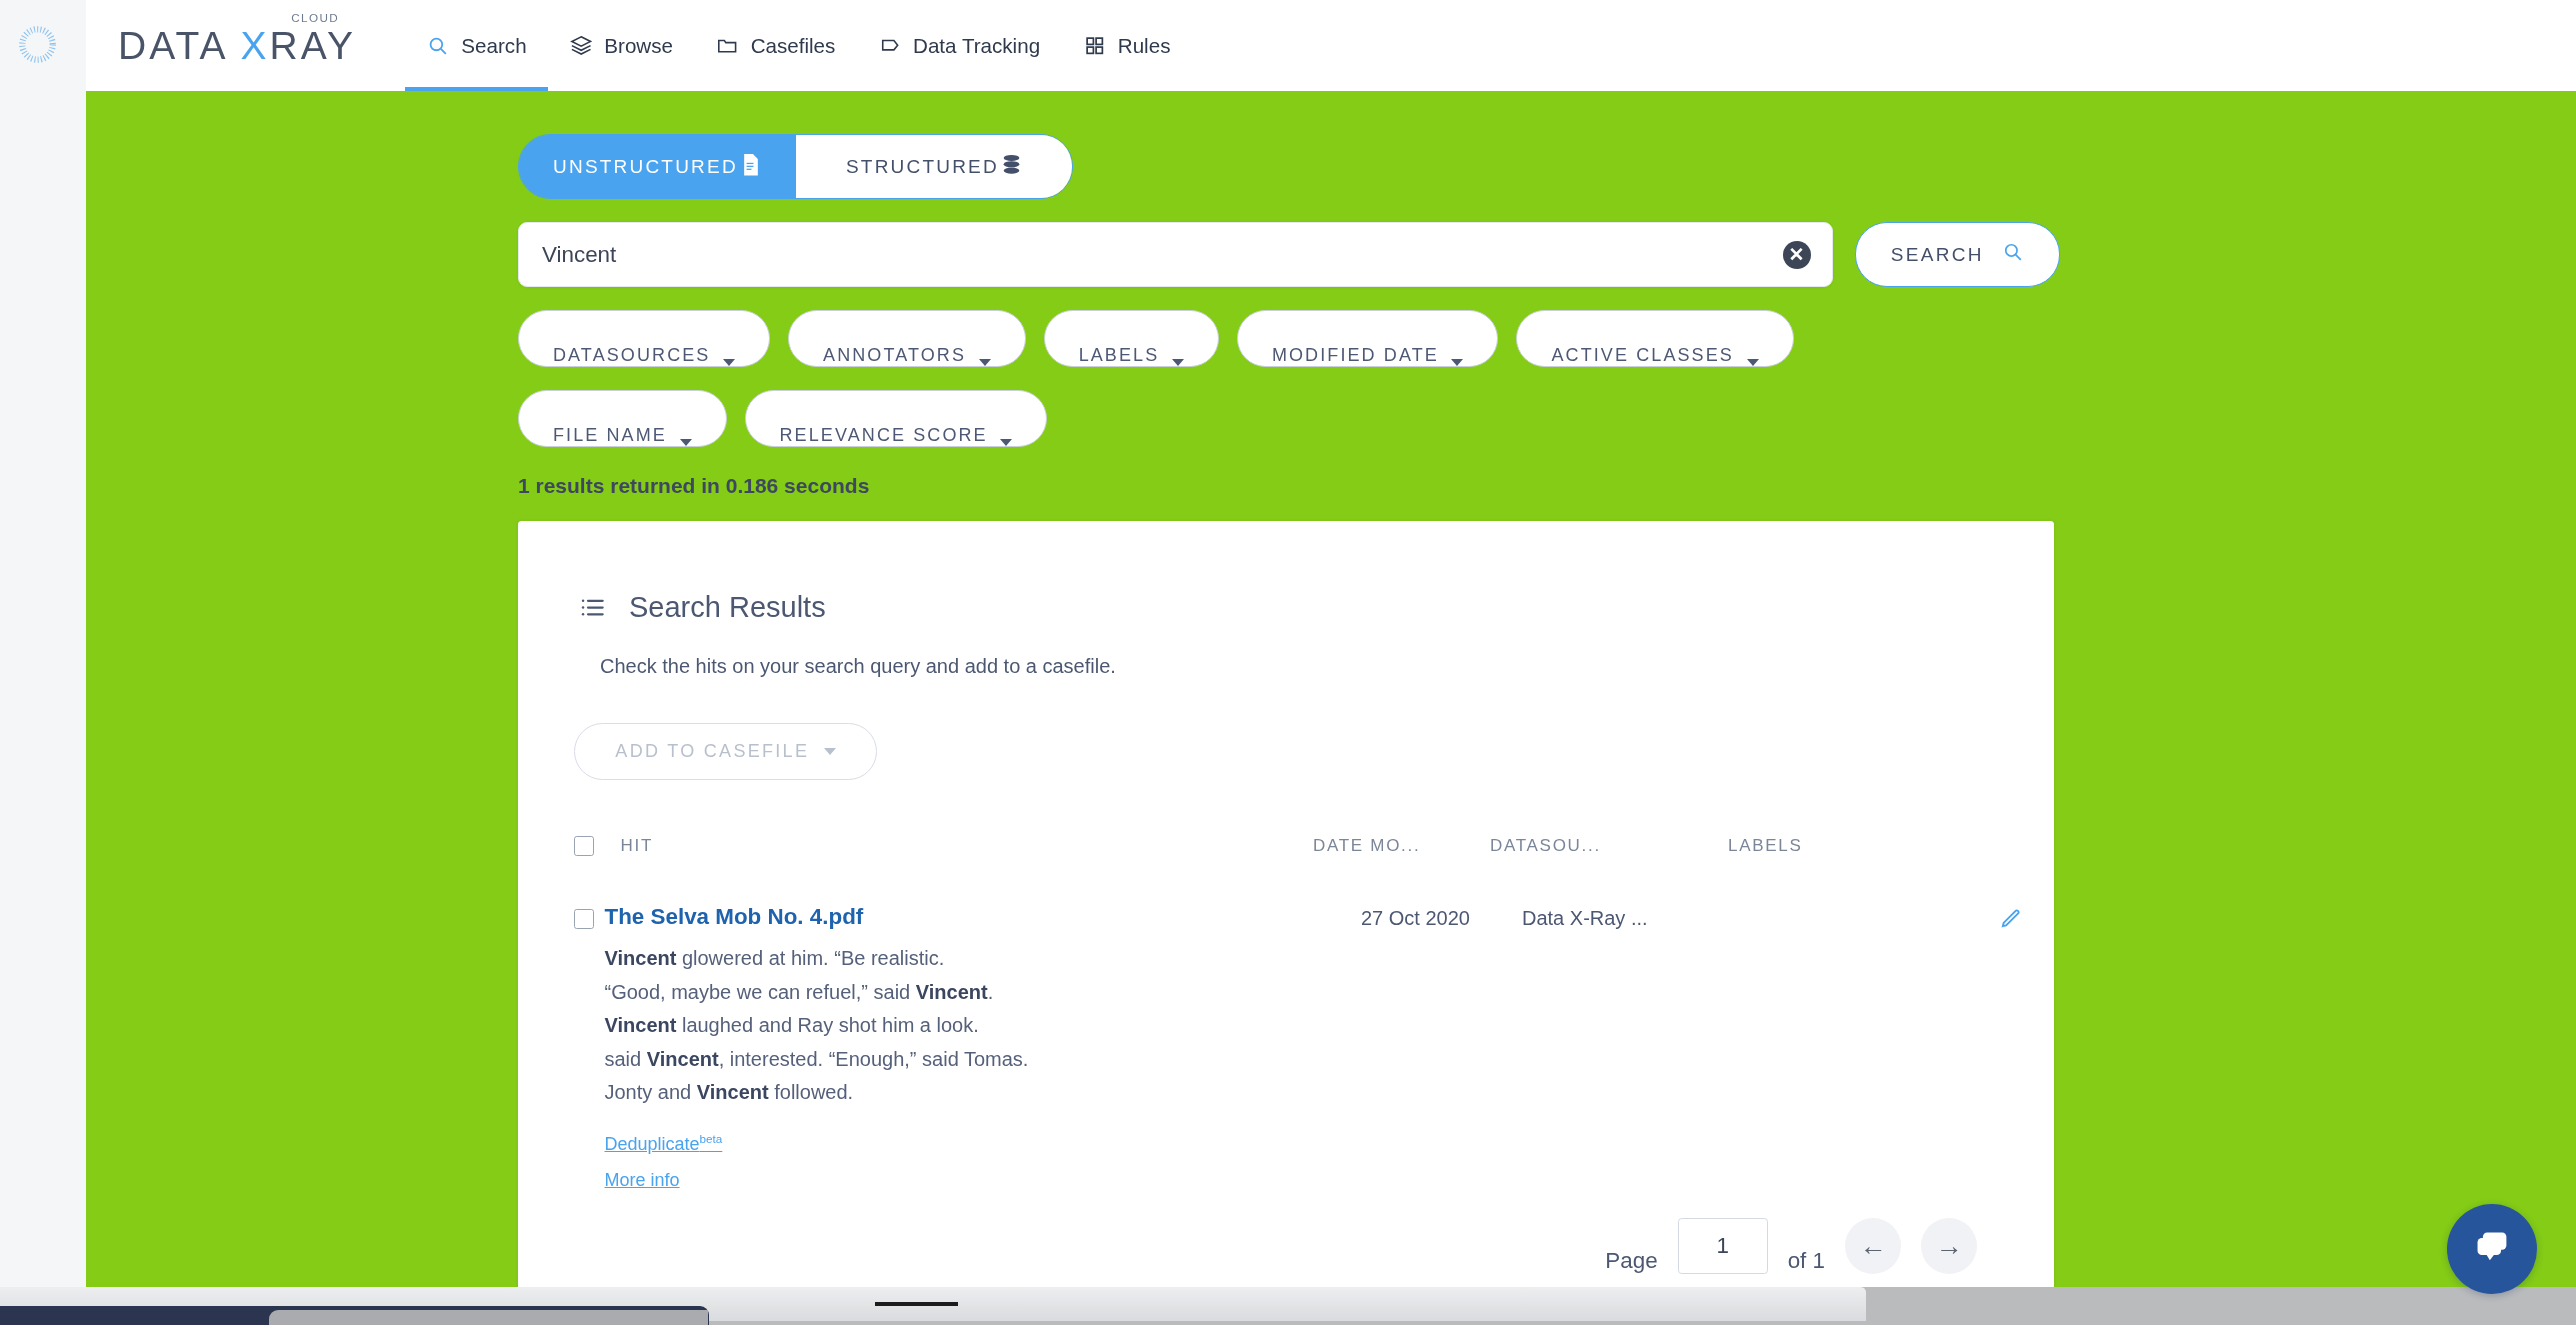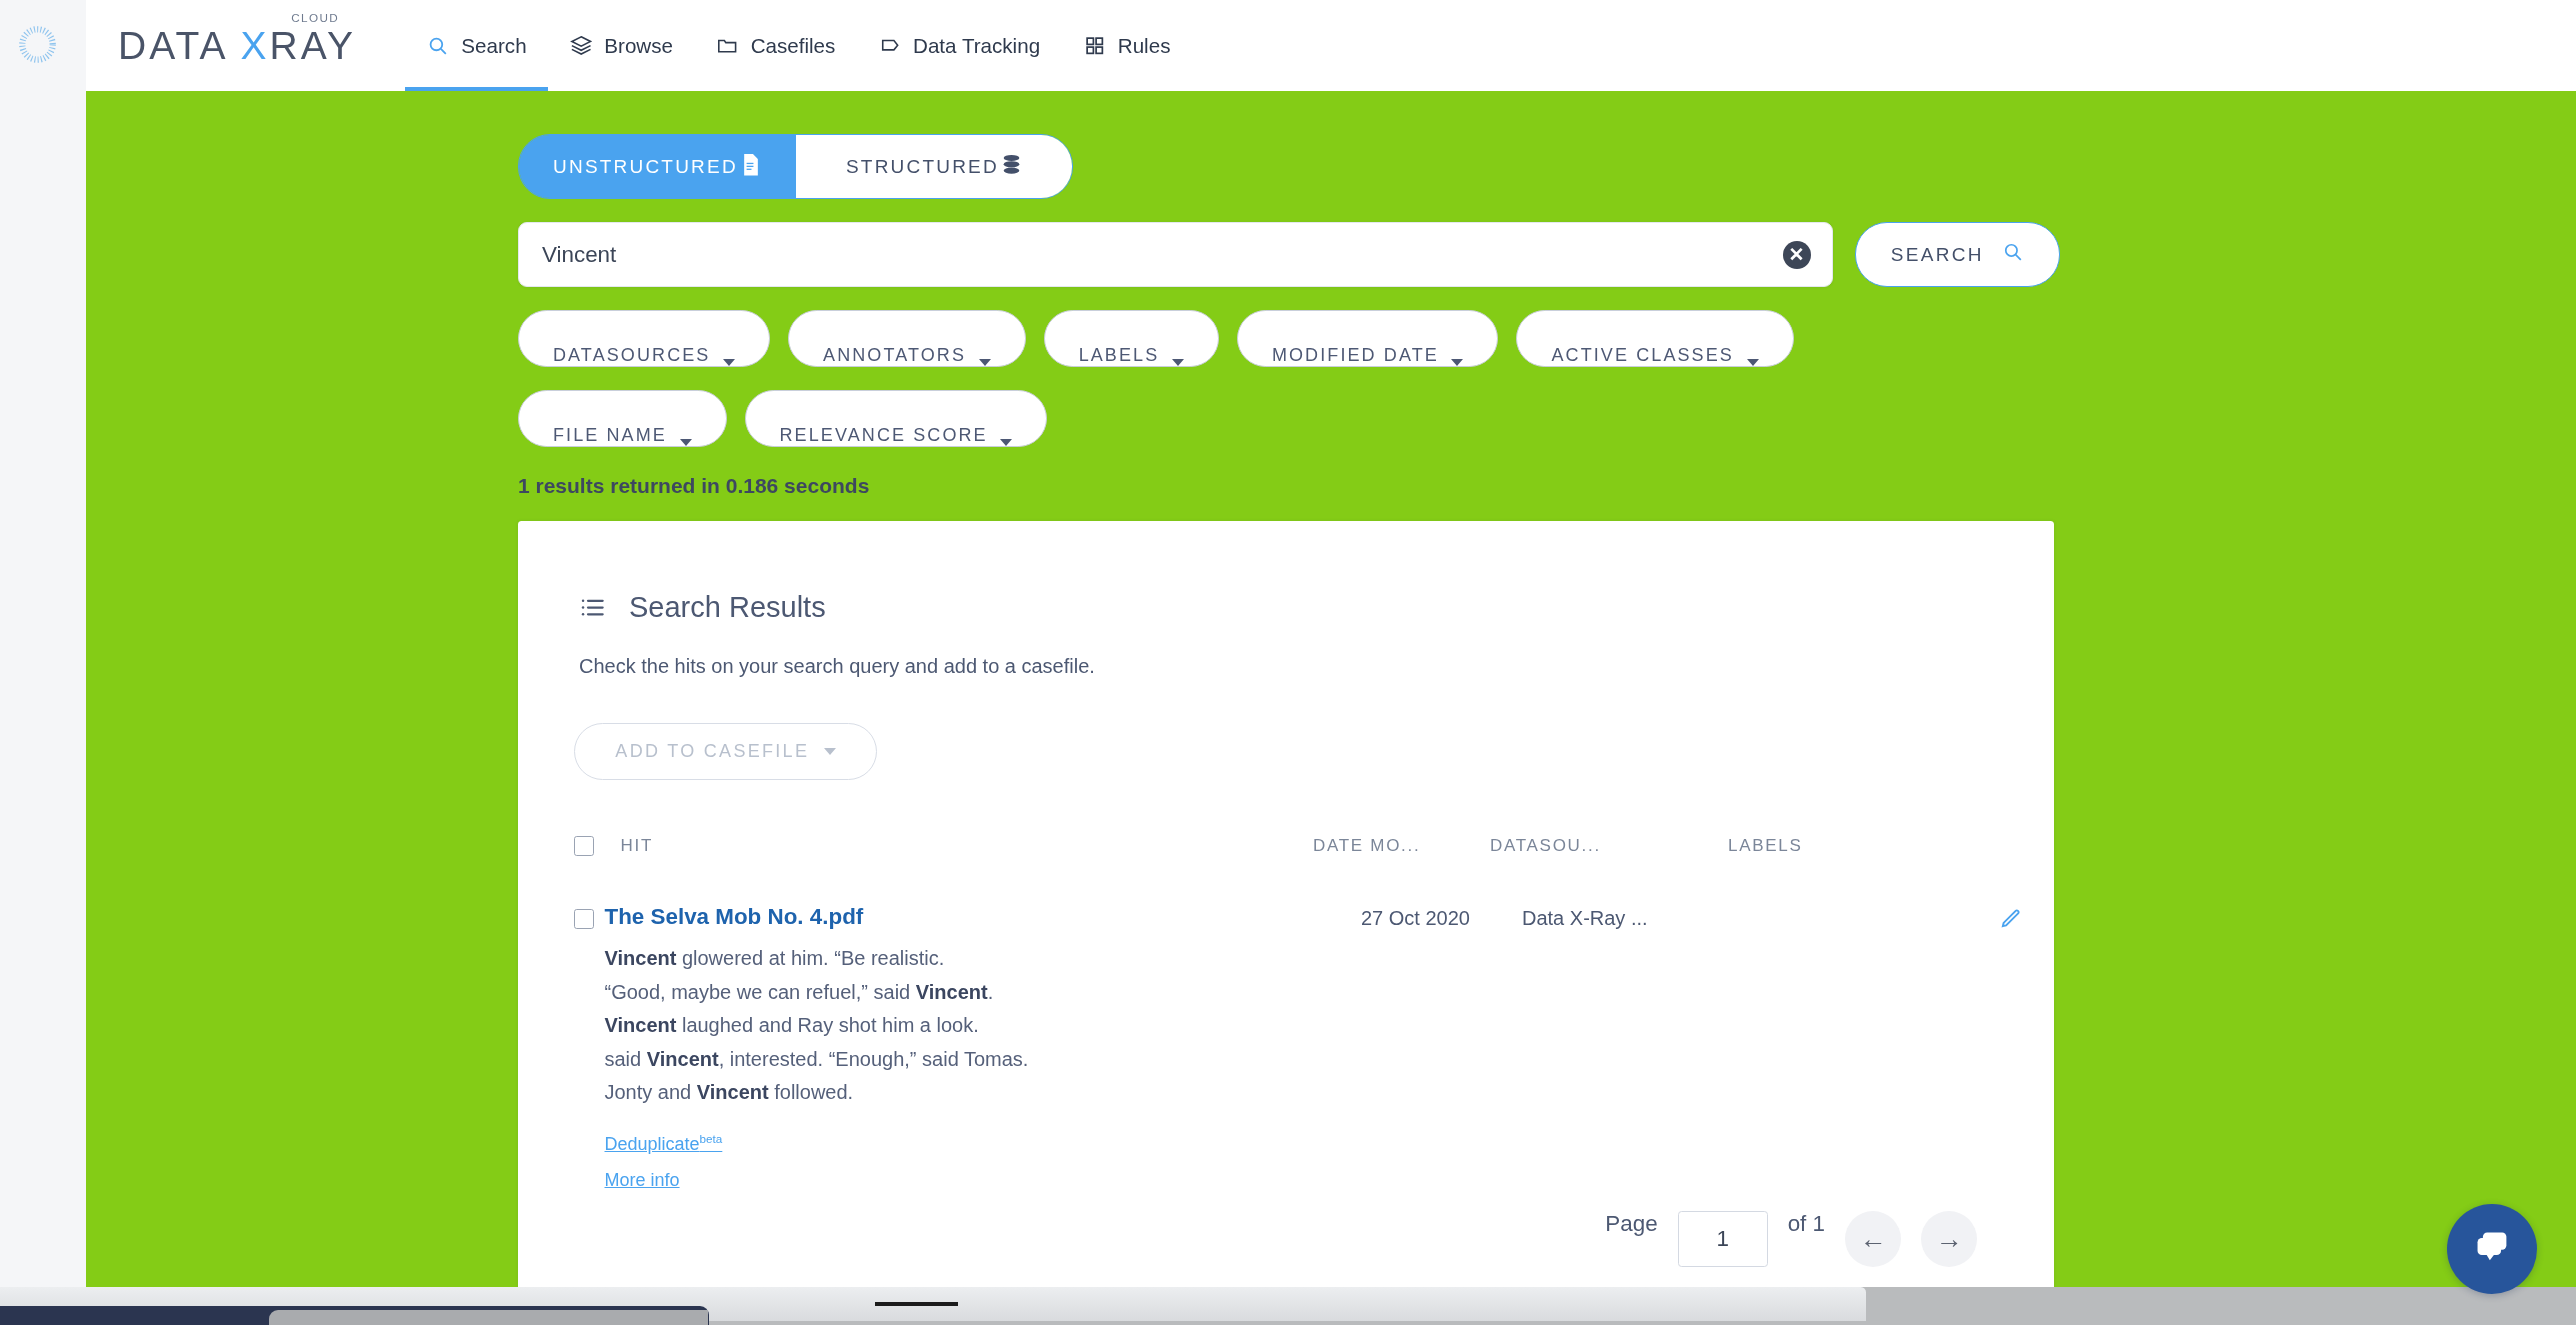--- a/index.html
+++ b/index.html
@@ -258,21 +258,21 @@
     display: flex;
     align-items: flex-end;
     gap: 23px;
     padding: 27px 0 0 61px;
   }
   #card-title {
     font-size: 29px;
     color: #4c5872;
   }
   #card-subtitle {
-    padding-left: 61px;
+    padding-left: 82px;
     margin-top: 30.5px;
     font-size: 20px;
     color: #4c5872;
   }
   #add-casefile {
     margin: 45px 0 0 56px;
     width: 303px; height: 57px;
     border-radius: 29px;
     background: #ffffff;
     border: 0.9px solid #d8dde6;
@@ -359,26 +359,26 @@
   .cell-txt {
     font-size: 20px;
     color: #4c5872;
     padding-top: 3.6px;
   }
   #edit-icon { cursor: pointer; padding-top: 3.6px; }
 
   
   #pagination {
     display: flex;
-    align-items: flex-start;
+    align-items: flex-end;
     justify-content: flex-end;
     gap: 20px;
     padding: 68px 77px 36px 0;
     position: absolute;
-    right: 0; bottom: 7px;
+    right: 0; bottom: 0;
   }
   #pagination .pg-label { font-size: 22.4px; color: #4c5872; }
   #page-input {
     width: 90px; height: 56px;
     border: 0.9px solid #d4d9e2;
     border-radius: 3.6px;
     text-align: center;
     font-family: "Liberation Sans", sans-serif;
     font-size: 22.4px;
     color: #3b4557;

